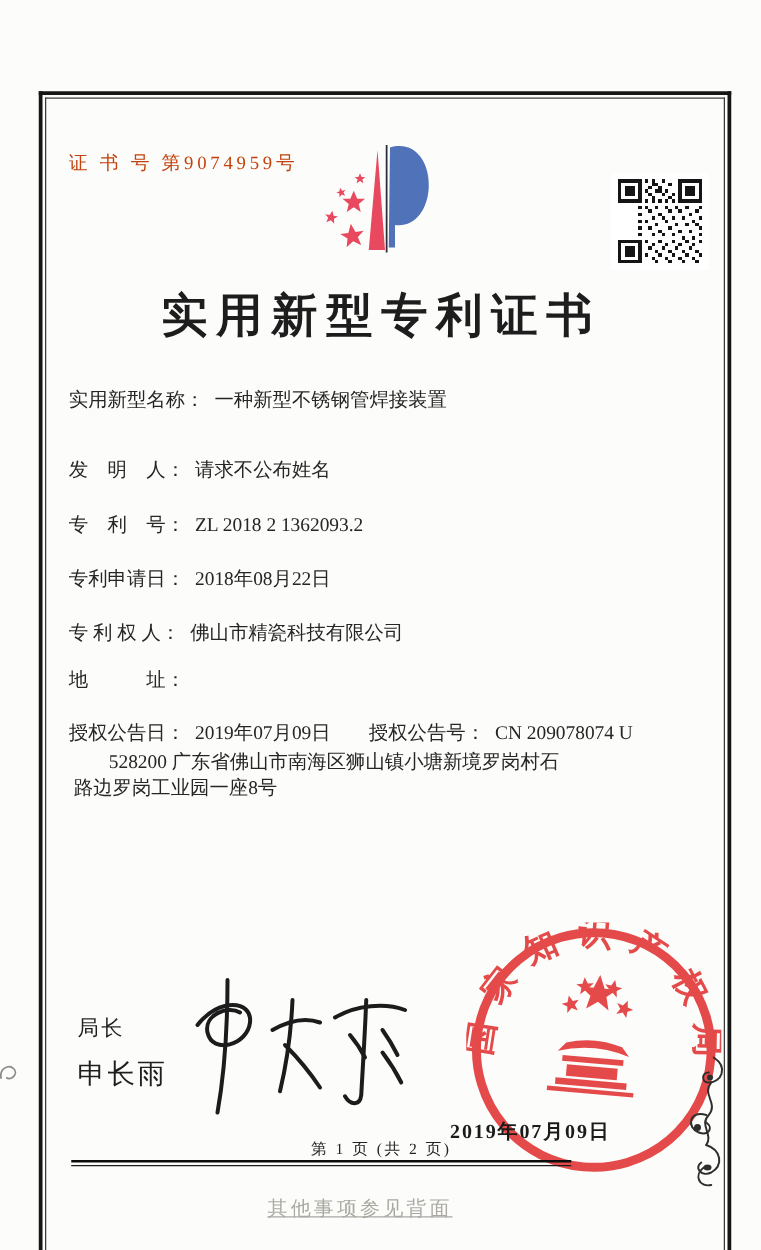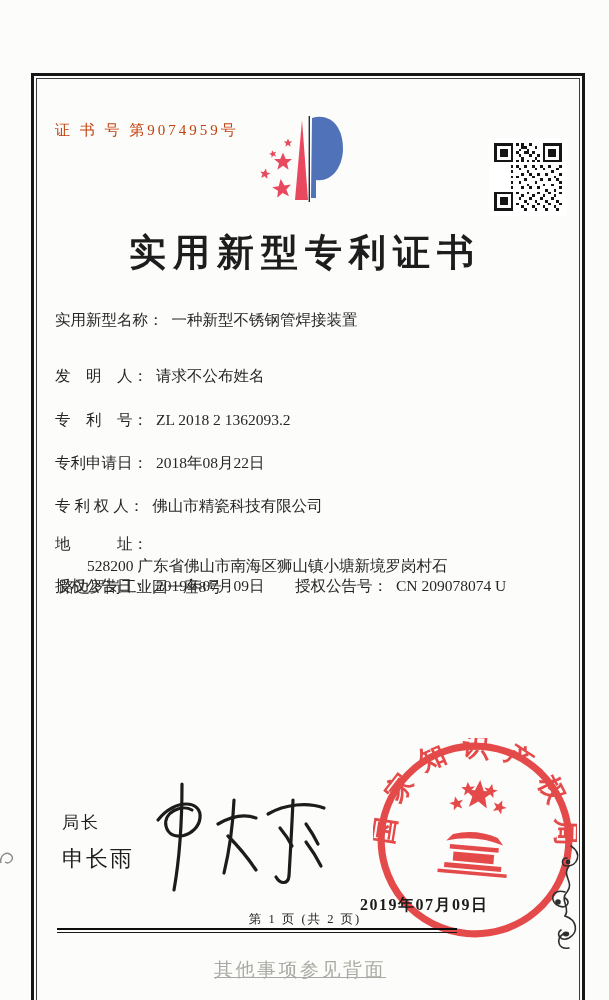--- a/index.html
+++ b/index.html
@@ -18,42 +18,42 @@
   .frame-inner{
     position:absolute;left:2px;top:2px;right:2px;bottom:0;
     border-left:1px solid #3a3a3a;border-top:1px solid #3a3a3a;border-right:1px solid #3a3a3a;
   }
   .cert-no{left:55px;top:121px;font-size:15px;letter-spacing:3px;color:#c2410c;}
   .title{
     left:31px;top:228px;width:548px;text-align:center;
     font-size:37px;font-weight:bold;letter-spacing:7px;color:#1d1d1d;
   }
   .row{position:absolute;left:55px;font-size:15.5px;color:#262626;white-space:nowrap;}
-  .row .val{margin-left:8px;}
+  .row .val{margin-left:8px;margin-top:44px;}
   .row-addr{white-space:normal;width:470px;}
   .row-addr .val{
     display:inline-block;vertical-align:top;width:402px;
     margin-left:-20px;text-indent:28px;line-height:21px;white-space:normal;padding-left:24px;
   }
   .grant-pair2{position:absolute;left:240px;top:0;}
   .paras{position:absolute;left:52px;top:597px;width:506px;}
   .paras p{
     margin:0;font-size:15px;line-height:22.5px;text-align:justify;
     text-indent:2em;color:#2b2b2b;
   }
   .director-title{left:62px;top:811px;font-size:17px;color:#1f1f1f;letter-spacing:2px;}
   .director-name{left:62px;top:844px;font-size:22px;color:#1f1f1f;letter-spacing:2px;}
   .seal-date{
     left:360px;top:895px;font-size:16px;font-weight:600;letter-spacing:1.5px;color:#1b1b1b;z-index:5;
   }
   .footer-page{left:31px;top:911px;width:548px;text-align:center;font-size:12.5px;letter-spacing:2px;color:#222;}
   .footer-rule{left:57px;top:928px;width:400px;border-top:2.5px solid #0d0d0d;}
   .footer-rule-thin{margin-top:1.5px;border-top:1px solid #1a1a1a;}
   .back-note{
-    left:214px;top:957px;font-size:19px;letter-spacing:2.5px;
+    left:214px;top:957px;font-size:16px;letter-spacing:2.5px;
     color:#8f8d86;text-decoration:underline;opacity:.75;
   }
   .qr-box{left:489px;top:138px;width:78px;height:78px;}
   svg text{font-family:"Liberation Serif","DejaVu Serif",serif;}
 </style>
 </head>
 <body>
 
 <div class="frame">
   <div class="frame-inner"></div>

